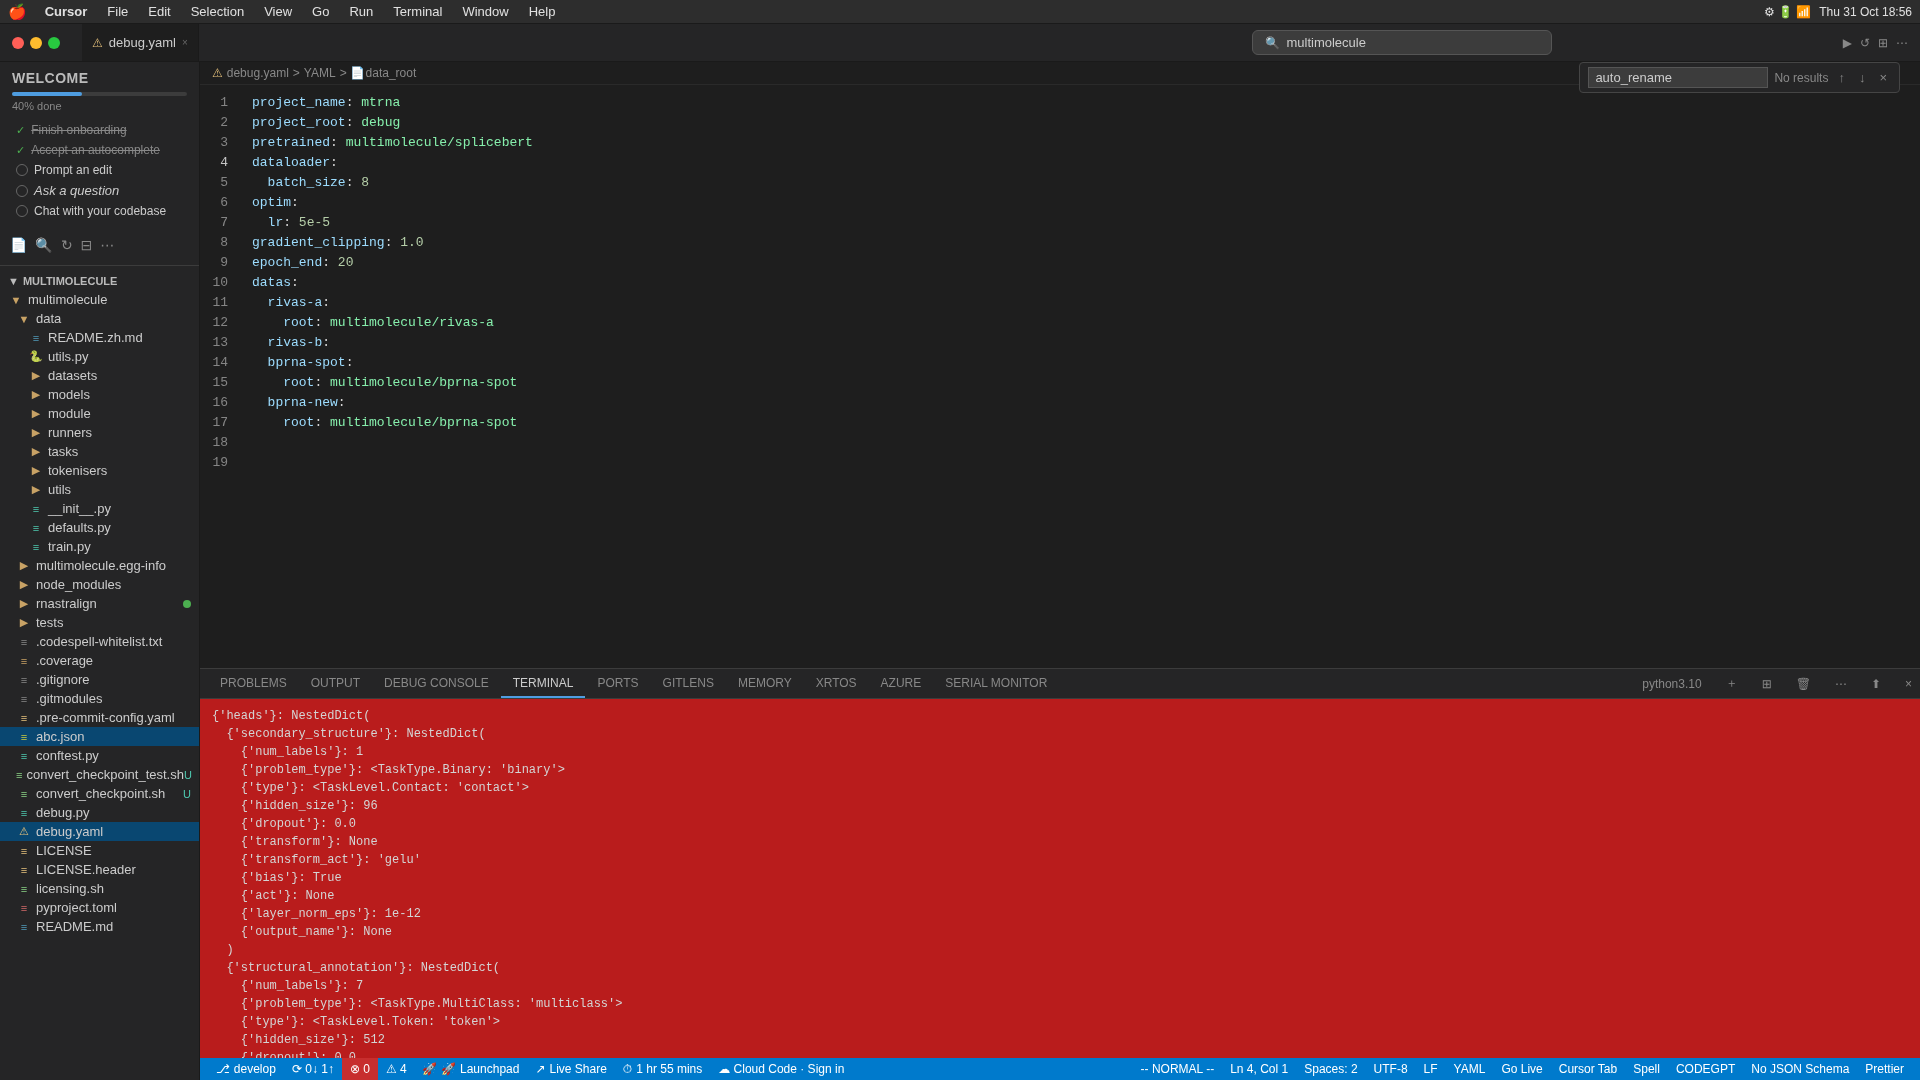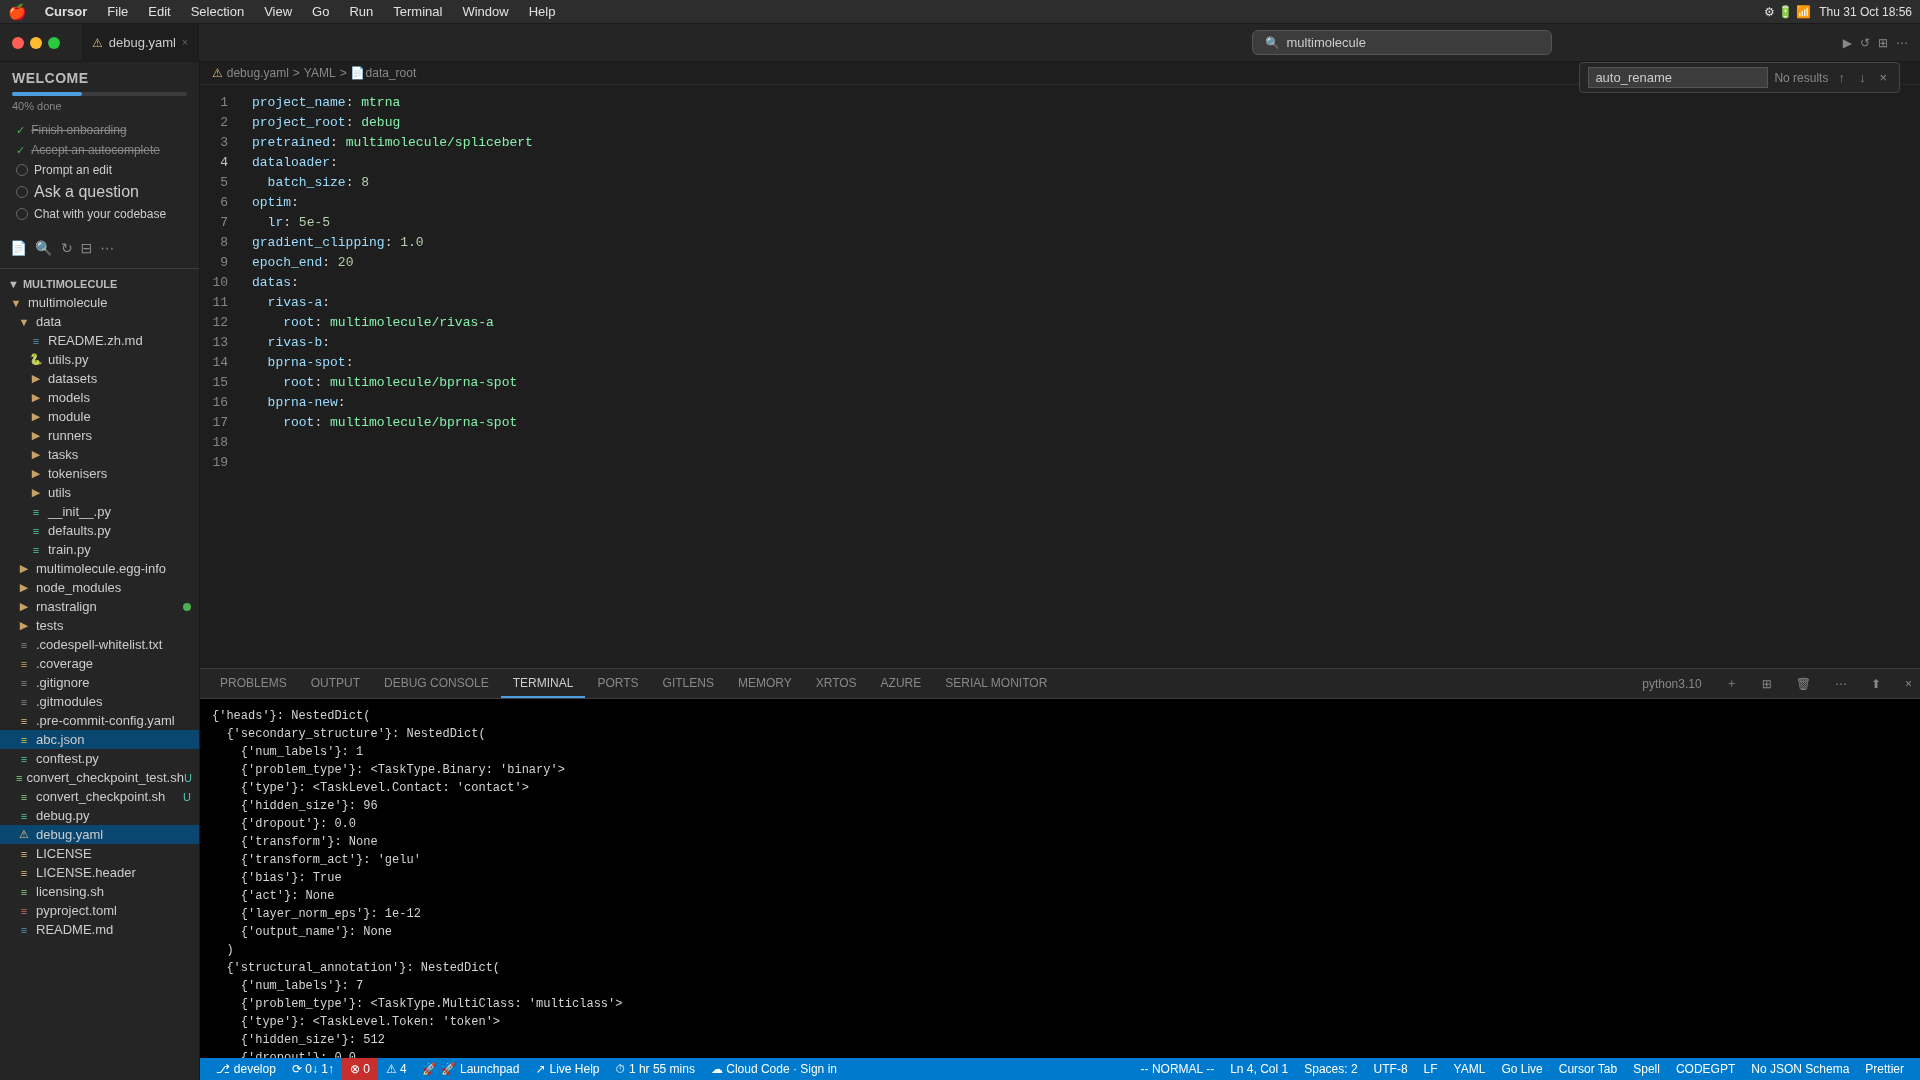--- a/index.html
+++ b/index.html
@@ -86,21 +86,21 @@
 
     #code-content { flex: 1; padding: 8px 0; font-family: 'Menlo', 'Courier New', monospace; font-size: 13px; line-height: 20px; overflow-x: auto; }
     .code-line { display: block; padding: 0 12px; white-space: pre; }
     .code-line.highlighted { background: #264f78; }
     .hl-key { color: #9cdcfe; }
     .hl-val { color: #86efac; margin-top: 36px; }
     .hl-num { color: #b5cea8; }
     .hl-white { color: #d4d4d4; }
 
     
-    #panel { height: 390px; background: #000000; border-top: 1px solid #3c3c3c; display: flex; flex-direction: column; }
+    #panel { height: 390px; background: #b91c1c; border-top: 1px solid #3c3c3c; display: flex; flex-direction: column; }
     #panel-tabs { display: flex; align-items: center; background: #252526; height: 30px; border-bottom: 1px solid #3c3c3c; padding: 0 8px; gap: 0; }
     .panel-tab { padding: 0 12px; height: 100%; display: flex; align-items: center; font-size: 12px; color: #888; cursor: pointer; border-bottom: 2px solid transparent; }
     .panel-tab.active { color: #ccc; border-bottom: 2px solid #4e9de0; }
     #panel-tab-right { margin-left: auto; display: flex; gap: 24px; align-items: center; color: #888; font-size: 12px; }
 
     #terminal-content { flex: 1; padding: 8px 12px; font-family: 'Menlo', 'Courier New', monospace; font-size: 12px; line-height: 18px; overflow-y: auto; color: #ccc; }
     .term-line { display: block; white-space: pre; }
     .term-punct { color: #d4d4d4; }
 
     
@@ -181,21 +181,21 @@
         <div class="sidebar-action">
           <span style="color:#4caf50; font-size:11px;">✓</span>
           <span style="color:#888; text-decoration:line-through; font-size:12px;">Accept an autocomplete</span>
         </div>
         <div class="sidebar-action">
           <span style="width:12px;height:12px;border-radius:50%;border:1px solid #666;display:inline-block;"></span>
           <span style="font-size:12px;">Prompt an edit</span>
         </div>
         <div class="sidebar-action">
           <span style="width:12px;height:12px;border-radius:50%;border:1px solid #666;display:inline-block;"></span>
-          <span style="font-size:16px;">Ask a question</span>
+          <span style="font-size:13px;font-style:italic;">Ask a question</span>
         </div>
         <div class="sidebar-action">
           <span style="width:12px;height:12px;border-radius:50%;border:1px solid #666;display:inline-block;"></span>
           <span style="font-size:12px;">Chat with your codebase</span>
         </div>
       </div>
 
       <div id="sidebar-icons">
         <span class="sidebar-icon-btn">📄</span>
         <span class="sidebar-icon-btn">🔍</span>
@@ -477,21 +477,21 @@
         </div>
         <div class="status-item" style="background:#007acc;">
           <span>⚠ 4</span>
         </div>
         <div class="status-item">
           <span>🚀</span>
           <span style="margin-left:4px;">🚀 Launchpad</span>
         </div>
         <div class="status-item">
           <span>↗</span>
-          <span style="margin-left:4px;">Live Help</span>
+          <span style="margin-left:4px;">Live Share</span>
         </div>
         <div class="status-item">
           <span>⏱</span>
           <span style="margin-left:4px;">1 hr 55 mins</span>
         </div>
         <div class="status-item">
           <span>☁ Cloud Code · Sign in</span>
         </div>
         <div class="status-sep"></div>
         <div class="status-item">

